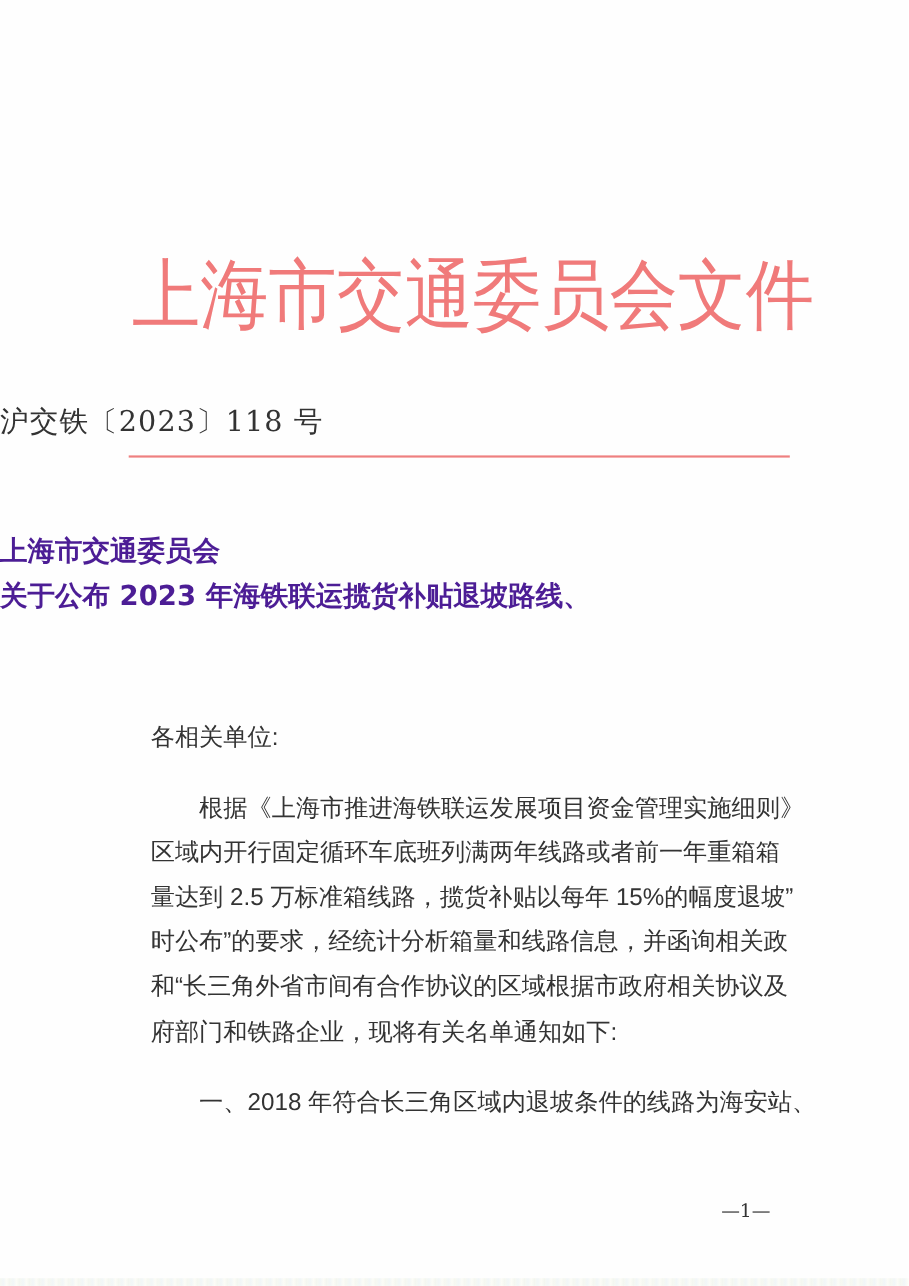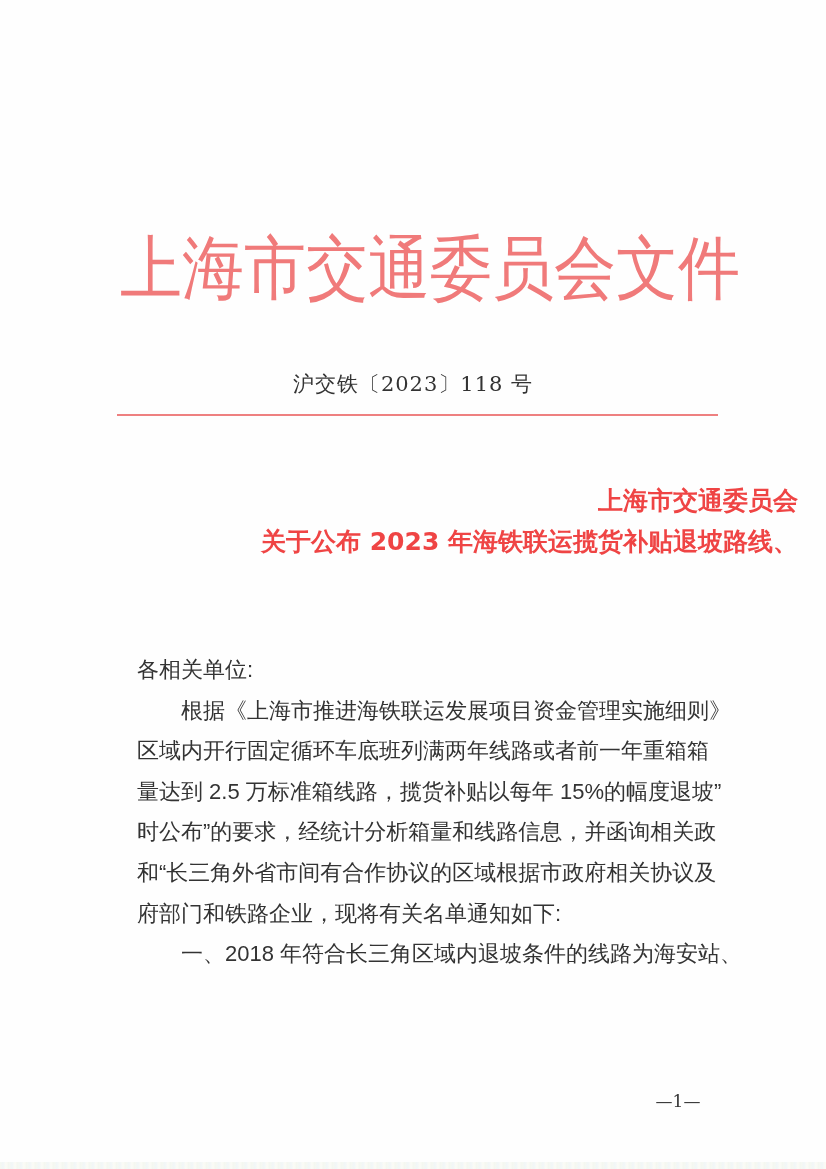--- a/index.html
+++ b/index.html
@@ -39,45 +39,44 @@
   }
   .red-header span {
     display: inline-block;
     transform: scaleY(1.12);
   }
   .doc-number {
     position: absolute;
     left: 0;
     top: 369px;
     width: 826px;
-    text-align: center;
-    font-size: 21px;
+    font-size: 26px;
     line-height: 30px;
     color: #333;
     letter-spacing: 1px;
   }
   .red-rule {
     position: absolute;
     left: 117px;
     top: 414px;
     width: 601px;
     height: 2px;
     background: #ee8080;
   }
   .title-block {
     position: absolute;
     left: 0;
     top: 480px;
     width: 798px;
-    text-align: right;
+    text-align: left;
     font-family: "DejaVu Sans", "Liberation Sans", sans-serif;
     font-weight: bold;
     font-size: 25px;
     line-height: 41px;
-    color: #ef4444;
+    color: #4c1d95;
   }
   .title-line {
     display: block;
     white-space: nowrap;
   }
   .body-text {
     position: absolute;
     left: 137px;
     top: 650px;
     width: 566px;
@@ -91,20 +90,21 @@
     white-space: nowrap;
     text-align: justify;
     text-align-last: justify;
     height: 40.6px;
   }
   .body-line.no-justify {
     text-align-last: left;
   }
   .body-line.indent {
     padding-left: 44px;
+    margin-top: 24px;
   }
   .page-number {
     position: absolute;
     left: 648px;
     top: 1090px;
     width: 60px;
     text-align: center;
     font-size: 17px;
     line-height: 22px;
     color: #333;

